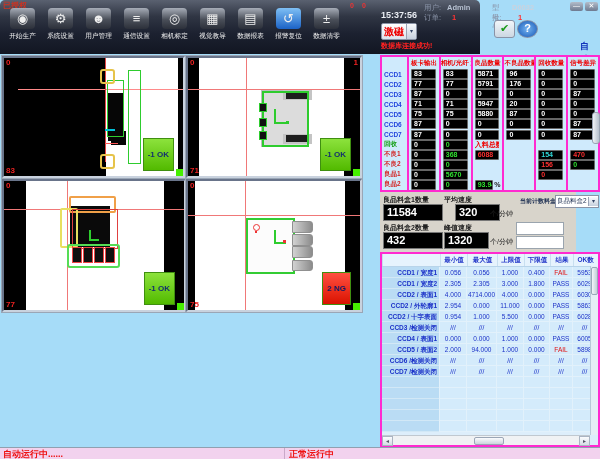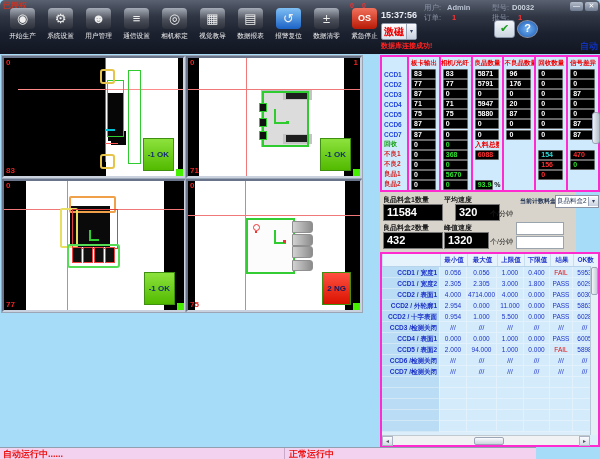--- a/index.html
+++ b/index.html
@@ -1,21 +1,21 @@
 <!DOCTYPE html>
 <html><head>
 <meta charset="utf-8">
 <style>
   html,body{margin:0;padding:0;}
   body{width:600px;height:459px;overflow:hidden;background:#a6dcf8;
        font-family:"Liberation Sans","DejaVu Sans",sans-serif;}
   .app{position:relative;width:600px;height:459px;background:#a6dcf8;overflow:hidden;}
 
   
-  .titlebar{position:absolute;left:0;top:0;width:600px;height:54px;
+  .titlebar{position:absolute;left:0;top:0;width:480px;height:54px;
     background:linear-gradient(180deg,#5a6170 0%,#303644 30%,#1c2130 62%,#121622 100%);
     border-radius:5px 5px 0 0;}
   .authorized{position:absolute;left:3px;top:0;color:#c32;font-size:8px;font-weight:bold;}
   .toolbar{position:absolute;left:5px;top:8px;display:flex;gap:3px;}
   .tbtn{width:35px;text-align:center;cursor:pointer;}
   .ticon{width:25px;height:21px;margin:0 auto;border-radius:4px;
     background:linear-gradient(#a7adb8,#4a4f59 55%,#2c303a);color:#eee;
     font-size:13px;line-height:21px;text-align:center;}
   .tbtn.blue .ticon{background:linear-gradient(#7fc0f5,#1b62c6);}
   .tbtn.red  .ticon{background:linear-gradient(#f2715c,#b81a06);font-size:9px;font-weight:bold;color:#fff;}
@@ -163,21 +163,21 @@
   .bt-vthumb{position:absolute;top:1px;left:0;right:0;height:26px;
     background:linear-gradient(90deg,#f4f6fa,#c2ccd8);border:1px solid #98a6b8;border-radius:2px;}
   .bt-hscroll{position:absolute;left:0;right:8px;bottom:0;height:9px;background:#f0f2f4;
     border-top:1px solid #c0c8d0;cursor:pointer;}
   .bt-harrow{position:absolute;top:0;width:9px;height:8px;font-size:6px;color:#556;
     text-align:center;line-height:8px;background:linear-gradient(#fbfcfe,#d6dde6);border:1px solid #aab4c2;}
   .bt-hthumb{position:absolute;left:44%;top:1px;width:28px;height:6px;
     background:linear-gradient(#fbfcfe,#ccd4de);border:1px solid #9aa6b6;border-radius:2px;}
 
   
-  .sbar{position:absolute;left:0;top:447px;width:536px;height:12px;background:#f2d2ee;
+  .sbar{position:absolute;left:0;top:447px;width:600px;height:12px;background:#f2d2ee;
     border-top:1px solid #90a0b0;display:flex;font-size:9px;font-weight:bold;color:#e11;}
   .sbar .s1{width:281px;border-right:1px solid #c9a9c9;padding-left:3px;line-height:12px;
     white-space:nowrap;overflow:hidden;}
   .sbar .s2{padding-left:4px;line-height:12px;white-space:nowrap;}
 </style>
 </head>
 <body>
 
 <div class="app">
 
@@ -213,24 +213,20 @@
         <div class="ticon"><span>▤</span></div>
         <div class="tlabel">数据报表</div>
       </div>
         <div class="tbtn blue">
         <div class="ticon"><span>↺</span></div>
         <div class="tlabel">报警复位</div>
       </div>
         <div class="tbtn dark">
         <div class="ticon"><span>±</span></div>
         <div class="tlabel">数据清零</div>
-      </div>
-        <div class="tbtn red">
-        <div class="ticon"><span>OS</span></div>
-        <div class="tlabel">紧急停止</div>
       </div>
       </div>
     <span class="minicnt" style="left:350px;">0</span>
     <span class="minicnt" style="left:362px;">0</span>
     <span class="time">15:37:56</span>
 
     <div class="dd excite">
       <span class="txt">激磁</span>
       <span class="ddbtn">▾</span>
     </div>

